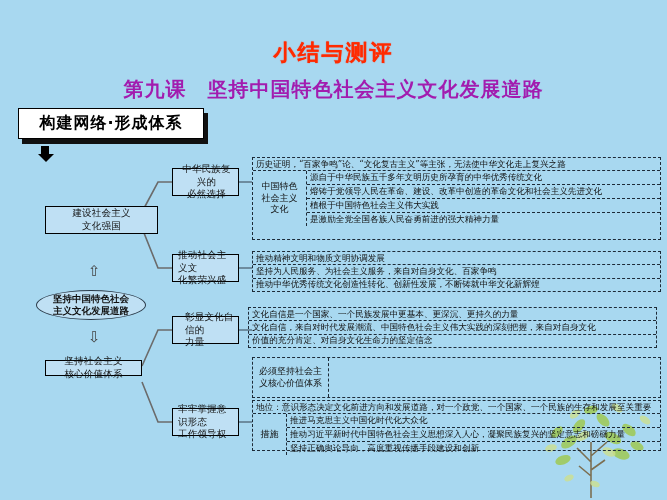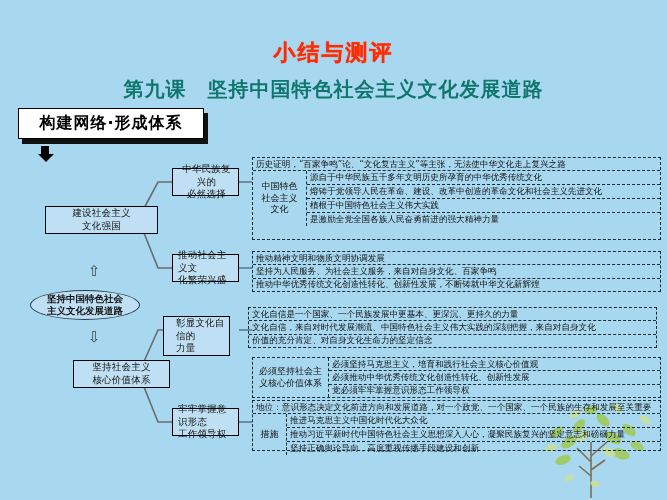--- a/index.html
+++ b/index.html
@@ -16,21 +16,21 @@
 
   
   .title-main{
     position:absolute;left:0;right:0;top:38px;text-align:center;
     color:#ff2a00;font-size:22px;font-weight:bold;letter-spacing:2px;
     font-family:"DejaVu Serif","Liberation Serif",serif;
     text-shadow:0 0 1px #ff2a00;
   }
   .title-sub{
     position:absolute;left:0;right:0;top:76px;text-align:center;
-    color:#0f766e;font-size:20px;font-weight:bold;letter-spacing:1px;
+    color:#a21caf;font-size:20px;font-weight:bold;letter-spacing:1px;
     font-family:"DejaVu Serif","Liberation Serif",serif;
   }
 
   
   .banner-wrap{position:absolute;left:18px;top:108px;width:190px;height:36px;}
   .banner-shadow{position:absolute;left:4px;top:5px;width:186px;height:31px;background:#111;}
   .banner{
     position:absolute;left:0;top:0;width:184px;height:29px;
     background:#fff;border:1px solid #000;
     display:flex;align-items:center;justify-content:center;
@@ -134,42 +134,42 @@
     <svg class="banner-arrow" viewBox="0 0 22 16">
       <path d="M3 0 L3 8 L0 8 L8 16 L16 8 L11 8 L11 0 Z" fill="#000"></path>
     </svg>
   </div>
 
   <div class="nodebox" style="left:45px;top:206px;width:113px;height:28px;">
       <span style="white-space:pre-line">建设社会主义
 文化强国</span>
     </div>
 
-  <div class="ellipse" style="left:30px;top:290px;width:110px;height:30px;justify-content:center;">
+  <div class="ellipse" style="left:36px;top:290px;width:110px;height:30px;justify-content:center;">
       <span style="white-space:pre-line">坚持中国特色社会
 主义文化发展道路</span>
     </div>
 
-  <div class="nodebox" style="left:45px;top:360px;width:97px;height:28px;margin-left:28px;">
+  <div class="nodebox" style="left:45px;top:360px;width:97px;height:16px;">
       <span style="white-space:pre-line">坚持社会主义
 核心价值体系</span>
     </div>
 
   <div class="uparrow" style="left:88px;top:264px;">⇧</div>
   <div class="uparrow" style="left:88px;top:330px;">⇩</div>
 
   <div class="nodebox lefttext" style="left:172px;top:168px;width:67px;height:28px;">
       <span style="white-space:pre-line;text-align:center;width:100%">中华民族复兴的
 必然选择</span>
     </div>
   <div class="nodebox lefttext" style="left:172px;top:254px;width:67px;height:28px;">
       <span style="white-space:pre-line">推动社会主义文
 化繁荣兴盛</span>
     </div>
-  <div class="nodebox lefttext" style="left:163px;top:316px;width:67px;height:40px;padding-left:12px;">
+  <div class="nodebox lefttext" style="left:172px;top:316px;width:67px;height:28px;padding-left:12px;">
       <span style="white-space:pre-line">彰显文化自信的
 力量</span>
     </div>
   <div class="nodebox lefttext" style="left:172px;top:408px;width:67px;height:28px;">
       <span style="white-space:pre-line">牢牢掌握意识形态
 工作领导权</span>
     </div>
 
   <div class="ctable" style="left:252px;top:157px;width:409px;height:83px;">
     <div class="crow plainrow" style="height:13px;">
@@ -205,25 +205,20 @@
         <div class="ccell">文化自信，来自对时代发展潮流、中国特色社会主义伟大实践的深刻把握，来自对自身文化</div>
         <div class="ccell">价值的充分肯定、对自身文化生命力的坚定信念</div>
       </div>
     </div>
   </div>
 
   <div class="ctable" style="left:252px;top:357px;width:409px;height:41px;">
     <div class="crow" style="height:100%;">
       <div class="clabel" style="width:76px;white-space:pre-line">必须坚持社会主
 义核心价值体系</div>
-      <div class="subrows">
-        <div class="ccell">必须坚持马克思主义，培育和践行社会主义核心价值观</div>
-        <div class="ccell">必须推动中华优秀传统文化创造性转化、创新性发展</div>
-        <div class="ccell">党必须牢牢掌握意识形态工作领导权</div>
-      </div>
     </div>
   </div>
 
   <div class="ctable" style="left:252px;top:400px;width:409px;height:51px;">
     <div class="crow plainrow" style="height:13px;">
       <div class="ccell">地位：意识形态决定文化前进方向和发展道路，对一个政党、一个国家、一个民族的生存和发展至关重要</div>
     </div>
     <div class="crow" style="height:41px;">
       <div class="clabel" style="width:34px;">措施</div>
       <div class="subrows">

